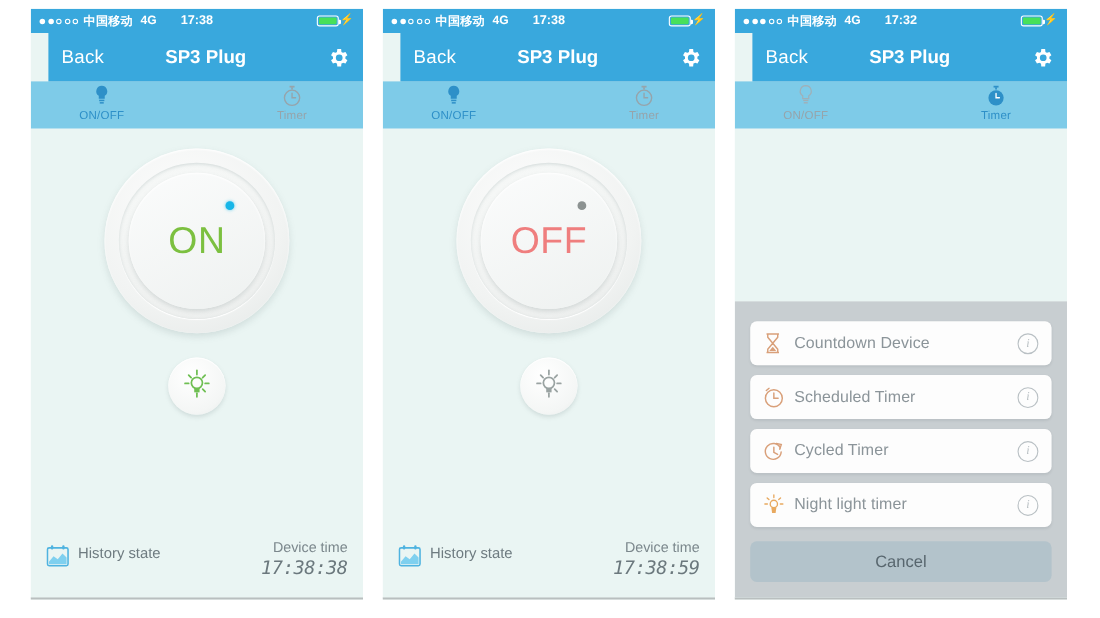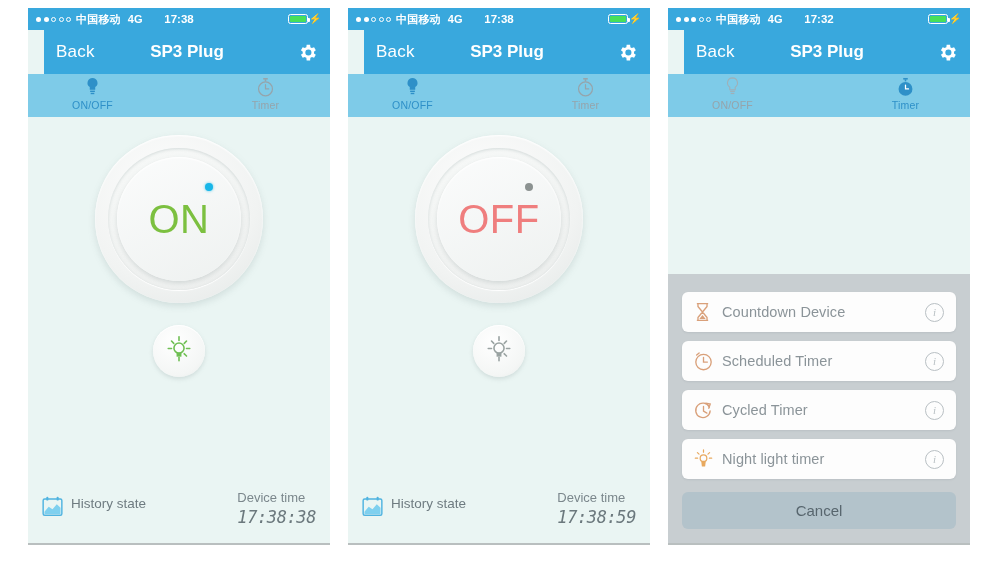--- a/index.html
+++ b/index.html
@@ -97,42 +97,42 @@
   .ring3{
     width:124px;height:124px;border-radius:50%;
     background:linear-gradient(155deg,#fbfcfc 0%,#eef1f0 100%);
     box-shadow:0 2px 4px rgba(140,155,155,.28), inset 0 1px 2px #ffffff;
     position:relative;
     display:flex;align-items:center;justify-content:center;
   }
   .led{position:absolute;top:26px;right:28px;width:8px;height:8px;border-radius:50%;}
   .led.on{background:#18b6e8;box-shadow:0 0 3px rgba(24,182,232,.7);}
   .led.off{background:#8c9291;}
-  .btxt{font-size:40px;letter-spacing:.5px;}
+  .btxt{font-size:34px;letter-spacing:.5px;}
   .btxt.on{color:#7cc040;}
   .btxt.off{color:#ef7e7e;}
 
   
   .nightbtn{
     position:absolute;left:50%;top:208px;transform:translateX(-50%);
     width:52px;height:52px;border-radius:50%;
     background:radial-gradient(circle at 40% 32%, #ffffff 0%, #f4f6f5 70%, #e8ebea 100%);
     box-shadow:0 2px 4px rgba(130,150,150,.26), inset 0 1px 1px #ffffff;
     display:flex;align-items:center;justify-content:center;
   }
 
   
   .pfooter{
     position:absolute;left:0;right:0;bottom:0;height:68px;
     display:flex;align-items:center;justify-content:space-between;
     padding:0 14px 6px 14px;box-sizing:border-box;
   }
   .hist{display:flex;gap:8px;}
   .hist .hlabel{font-size:13.5px;color:#6e7b80;}
-  .devwrap{}
+  .devwrap{text-align:right;}
   .devlabel{font-size:13px;color:#7b878c;}
   .devtime{
     font-family:"DejaVu Sans Mono", monospace;
     font-size:17px;color:#6b787d;font-style:italic;letter-spacing:-.4px;margin-top:2px;
   }
 
   
   .scrim{
     position:absolute;left:0;right:0;top:157px;bottom:0;
     background:#c8ced1;

